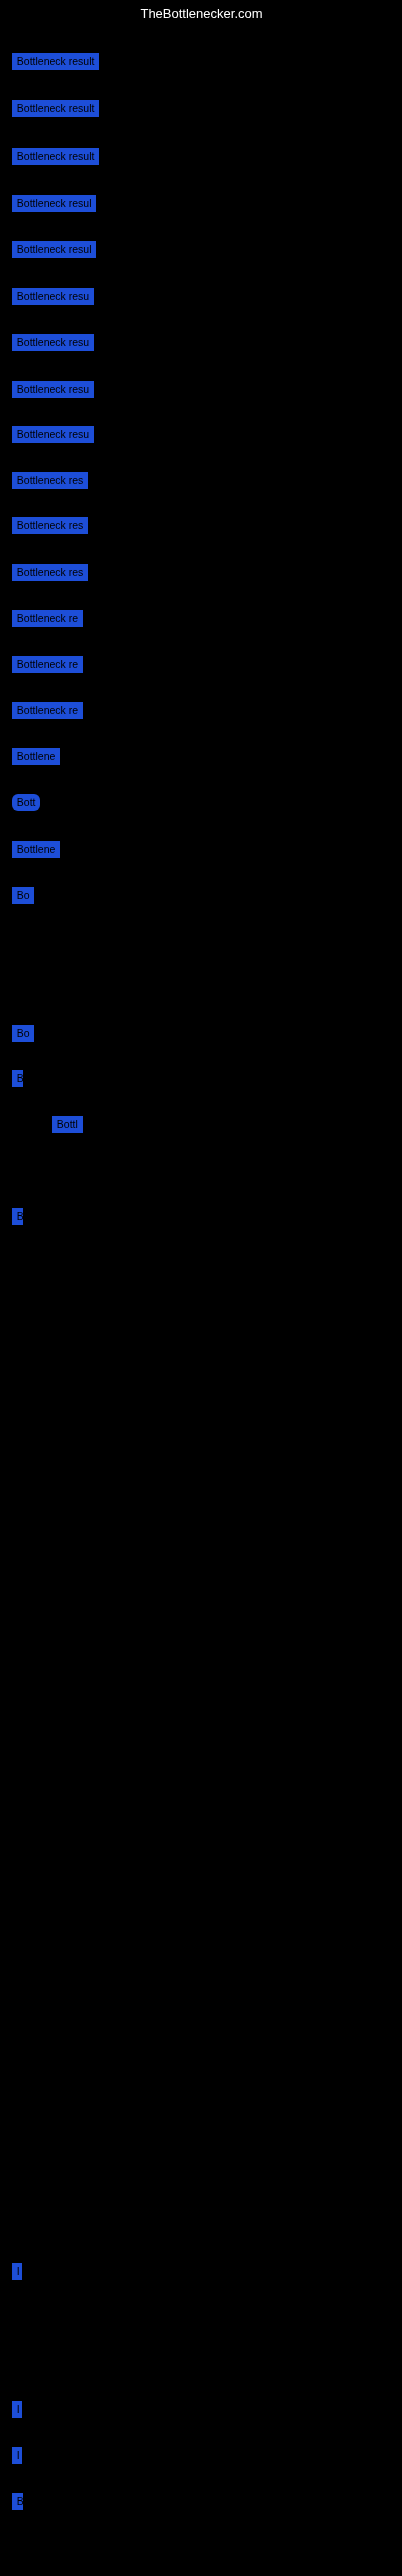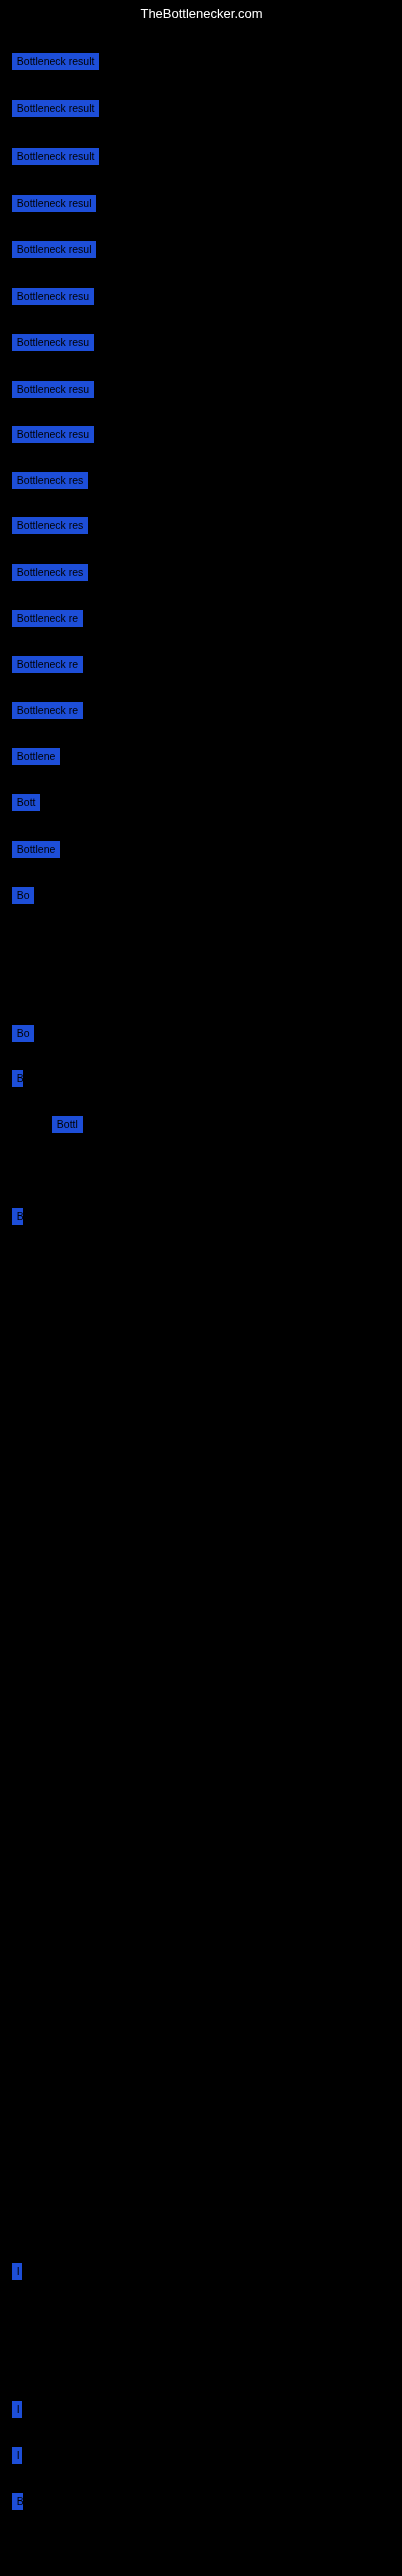--- a/index.html
+++ b/index.html
@@ -59,21 +59,21 @@
     <div class="bottleneck-label" style="top: 302px; max-width: 107px;">Bottleneck resu</div>
     <div class="bottleneck-label" style="top: 349px; max-width: 105px;">Bottleneck resu</div>
     <div class="bottleneck-label" style="top: 394px; max-width: 103px;">Bottleneck resu</div>
     <div class="bottleneck-label" style="top: 440px; max-width: 98px;">Bottleneck res</div>
     <div class="bottleneck-label" style="top: 485px; max-width: 96px;">Bottleneck res</div>
     <div class="bottleneck-label" style="top: 532px; max-width: 93px;">Bottleneck res</div>
     <div class="bottleneck-label" style="top: 578px; max-width: 87px;">Bottleneck re</div>
     <div class="bottleneck-label" style="top: 624px; max-width: 85px;">Bottleneck re</div>
     <div class="bottleneck-label" style="top: 670px; max-width: 81px;">Bottleneck re</div>
     <div class="bottleneck-label" style="top: 716px; max-width: 68px;">Bottlene</div>
-    <div class="bottleneck-label" style="top: 762px; max-width: 39px;">Bott</div>
+    <div class="bottleneck-label" style="top: 762px; max-width: 39px; border-radius: 6px;">Bott</div>
     <div class="bottleneck-label" style="top: 809px; max-width: 63px; text-align: center;">Bottlene</div>
     <div class="bottleneck-label" style="top: 855px; max-width: 22.5px;">Bo</div>
     <div class="bottleneck-label" style="top: 993px; max-width: 22.5px;">Bo</div>
     <div class="bottleneck-label" style="top: 1038px; max-width: 11.3px;">B</div>
     <div class="bottleneck-label" style="top: 1084px; max-width: 44px; margin-left: 40px;">Bottl</div>
     <div class="bottleneck-label" style="top: 1176px; max-width: 11.3px;">B</div>
     <div class="bottleneck-label" style="top: 2231px; max-width: 6.4px;">I</div>
     <div class="bottleneck-label" style="top: 2369px; max-width: 6.4px;">I</div>
     <div class="bottleneck-label" style="top: 2415px; max-width: 6.4px;">I</div>
     <div class="bottleneck-label" style="top: 2461px; max-width: 11.3px;">B</div>

